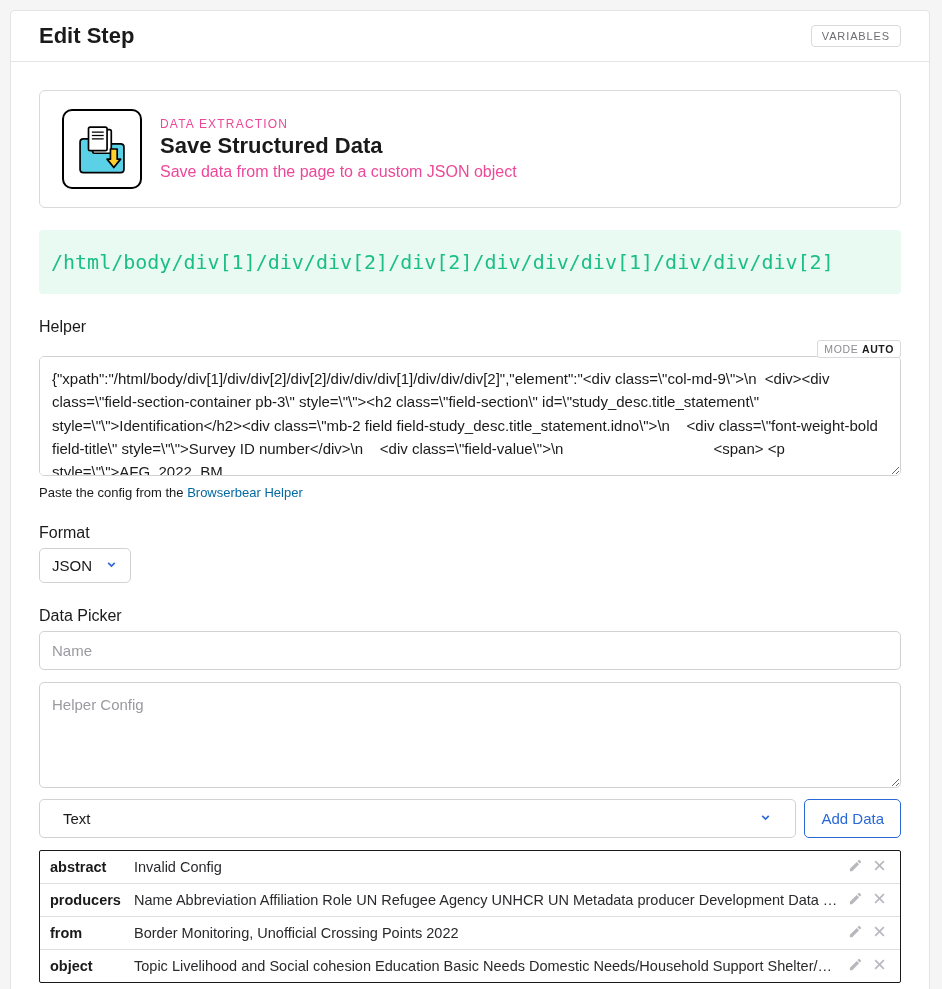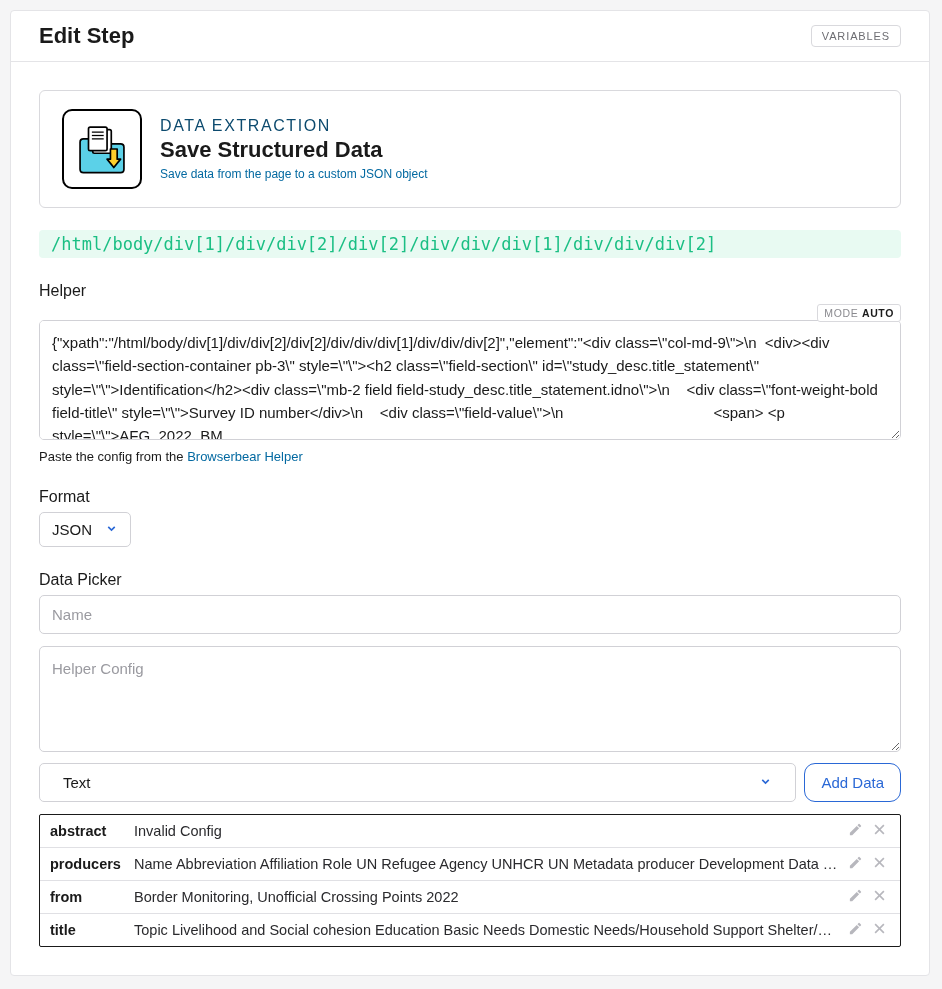--- a/index.html
+++ b/index.html
@@ -50,42 +50,42 @@
   .action-icon-wrap {
     width: 80px; height: 80px;
     border: 2px solid #000;
     border-radius: 10px;
     display: flex; align-items: center; justify-content: center;
     background: #fff;
     flex-shrink: 0;
   }
   .action-icon-wrap svg { width: 54px; height: 54px; }
   .card-eyebrow {
-    font-size: 16px;
+    font-size: 12px;
     letter-spacing: 0.1em;
-    color: #0c4a6e;
+    color: #ec4899;
     margin-bottom: 2px;
   }
   .card-title {
     font-size: 22px;
     font-weight: 700;
     margin-bottom: 4px;
   }
   .card-desc {
-    font-size: 12px;
-    color: #0369a1;
+    font-size: 16px;
+    color: #ec4899;
   }
   .xpath-bar {
     margin-top: 22px;
     background: #e8faf2;
     border-radius: 4px;
-    padding: 4px 12px;
+    padding: 20px 12px;
     font-family: ui-monospace, SFMono-Regular, Menlo, monospace;
     color: #1bbf84;
-    font-size: 17px;
+    font-size: 20px;
   }
   .field-label {
     font-size: 16px;
     font-weight: 500;
     margin-top: 24px;
     margin-bottom: 6px;
   }
   .helper-row { position: relative; }
   .mode-badge {
     position: absolute;
@@ -131,21 +131,21 @@
     border-radius: 5px;
     padding: 10px 23px;
     cursor: pointer;
     display: flex; align-items: center; justify-content: space-between;
   }
   .type-select .chev { color: #2a68d6; }
   .add-data-btn {
     border: 1px solid #2a68d6;
     color: #2a68d6;
     background: #fff;
-    border-radius: 11px;
+    border-radius: 5px;
     padding: 9px 16px;
     font-size: 15px;
     cursor: pointer;
     white-space: nowrap;
   }
   .data-table {
     margin-top: 12px;
     border: 1px solid #1a1a1a;
     border-radius: 2px;
   }
@@ -296,21 +296,21 @@
             </span>
             <span class="icon-btn">
               <svg viewBox="0 0 24 24" fill="none" stroke="currentColor" stroke-width="2.5">
                 <line x1="5" y1="5" x2="19" y2="19"></line>
                 <line x1="19" y1="5" x2="5" y2="19"></line>
               </svg>
             </span>
           </div>
         </div>
         <div class="dt-row">
-          <div class="dt-key">title</div>
+          <div class="dt-key">object</div>
           <div class="dt-val">Topic Livelihood and Social cohesion Education Basic Needs Domestic Needs/Household Support Shelter/…</div>
           <div class="dt-actions">
             <span class="icon-btn">
               <svg viewBox="0 0 24 24" fill="currentColor">
                 <path d="M3 17.25V21h3.75l11-11.03-3.75-3.75L3 17.25zM20.71 7.04a1 1 0 0 0 0-1.41l-2.34-2.34a1 1 0 0 0-1.41 0l-1.83 1.83 3.75 3.75 1.83-1.83z"></path>
               </svg>
             </span>
             <span class="icon-btn">
               <svg viewBox="0 0 24 24" fill="none" stroke="currentColor" stroke-width="2.5">
                 <line x1="5" y1="5" x2="19" y2="19"></line>

